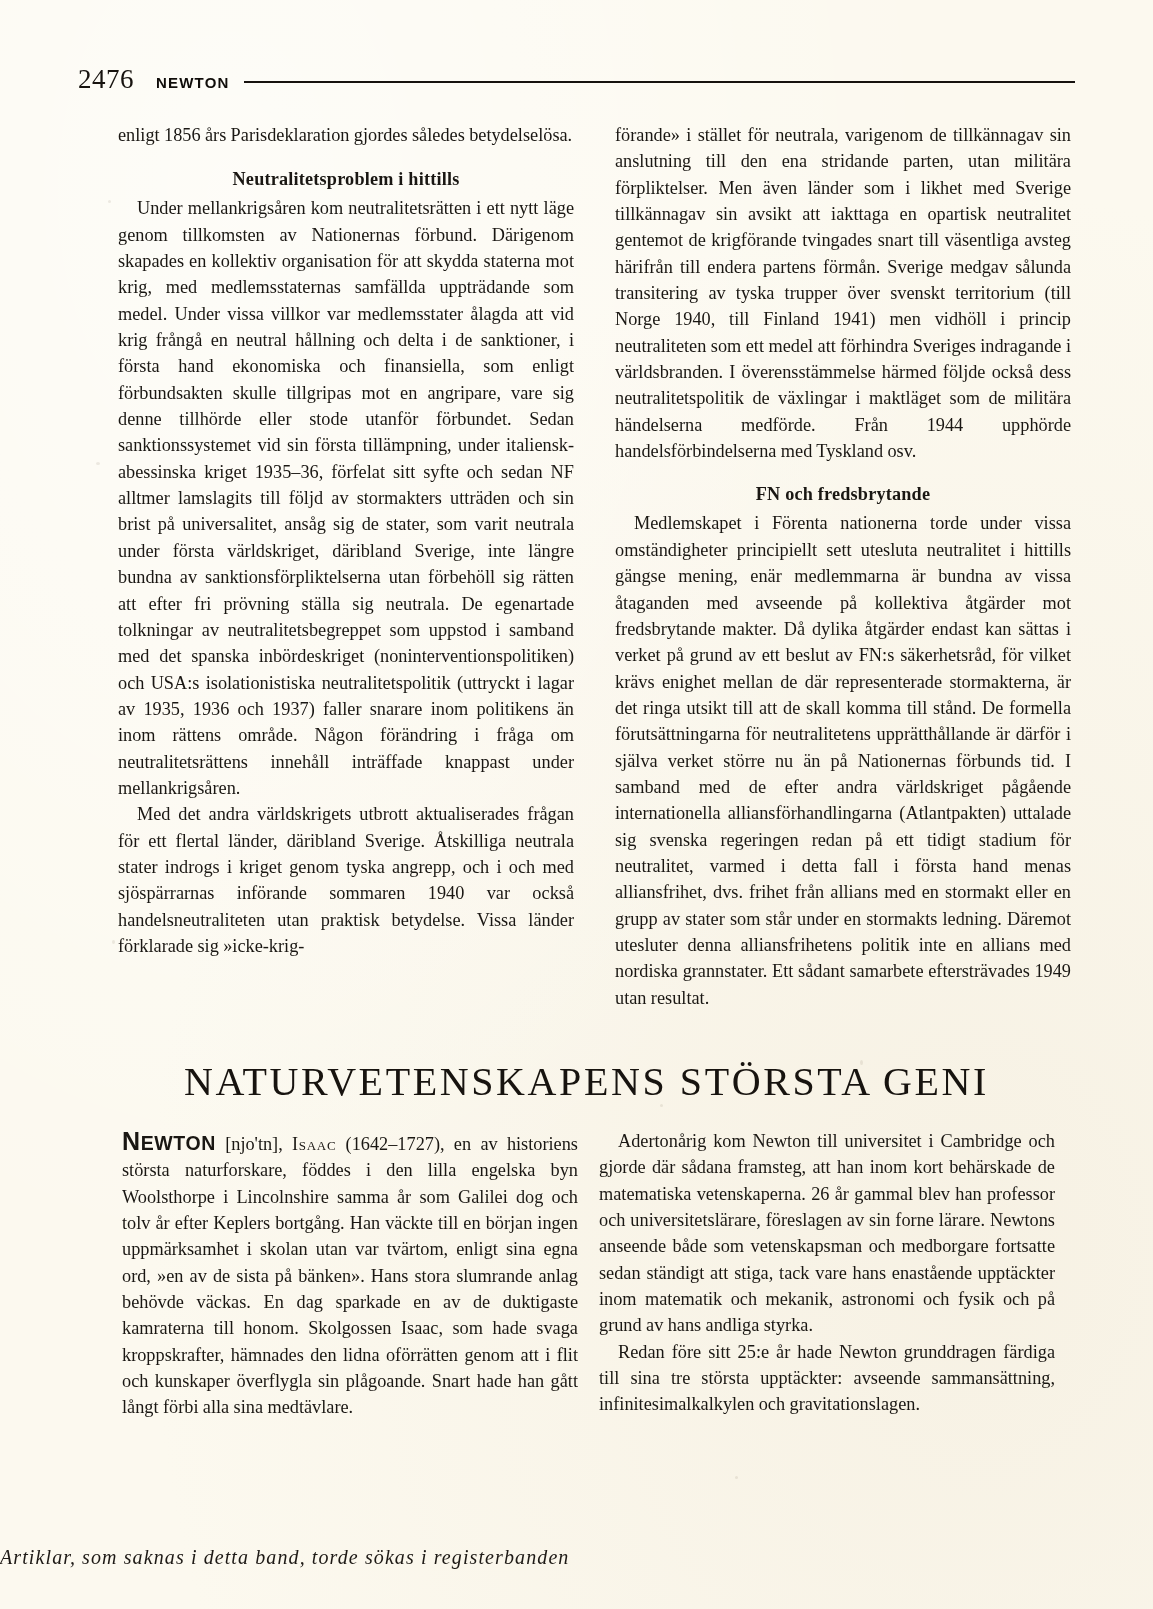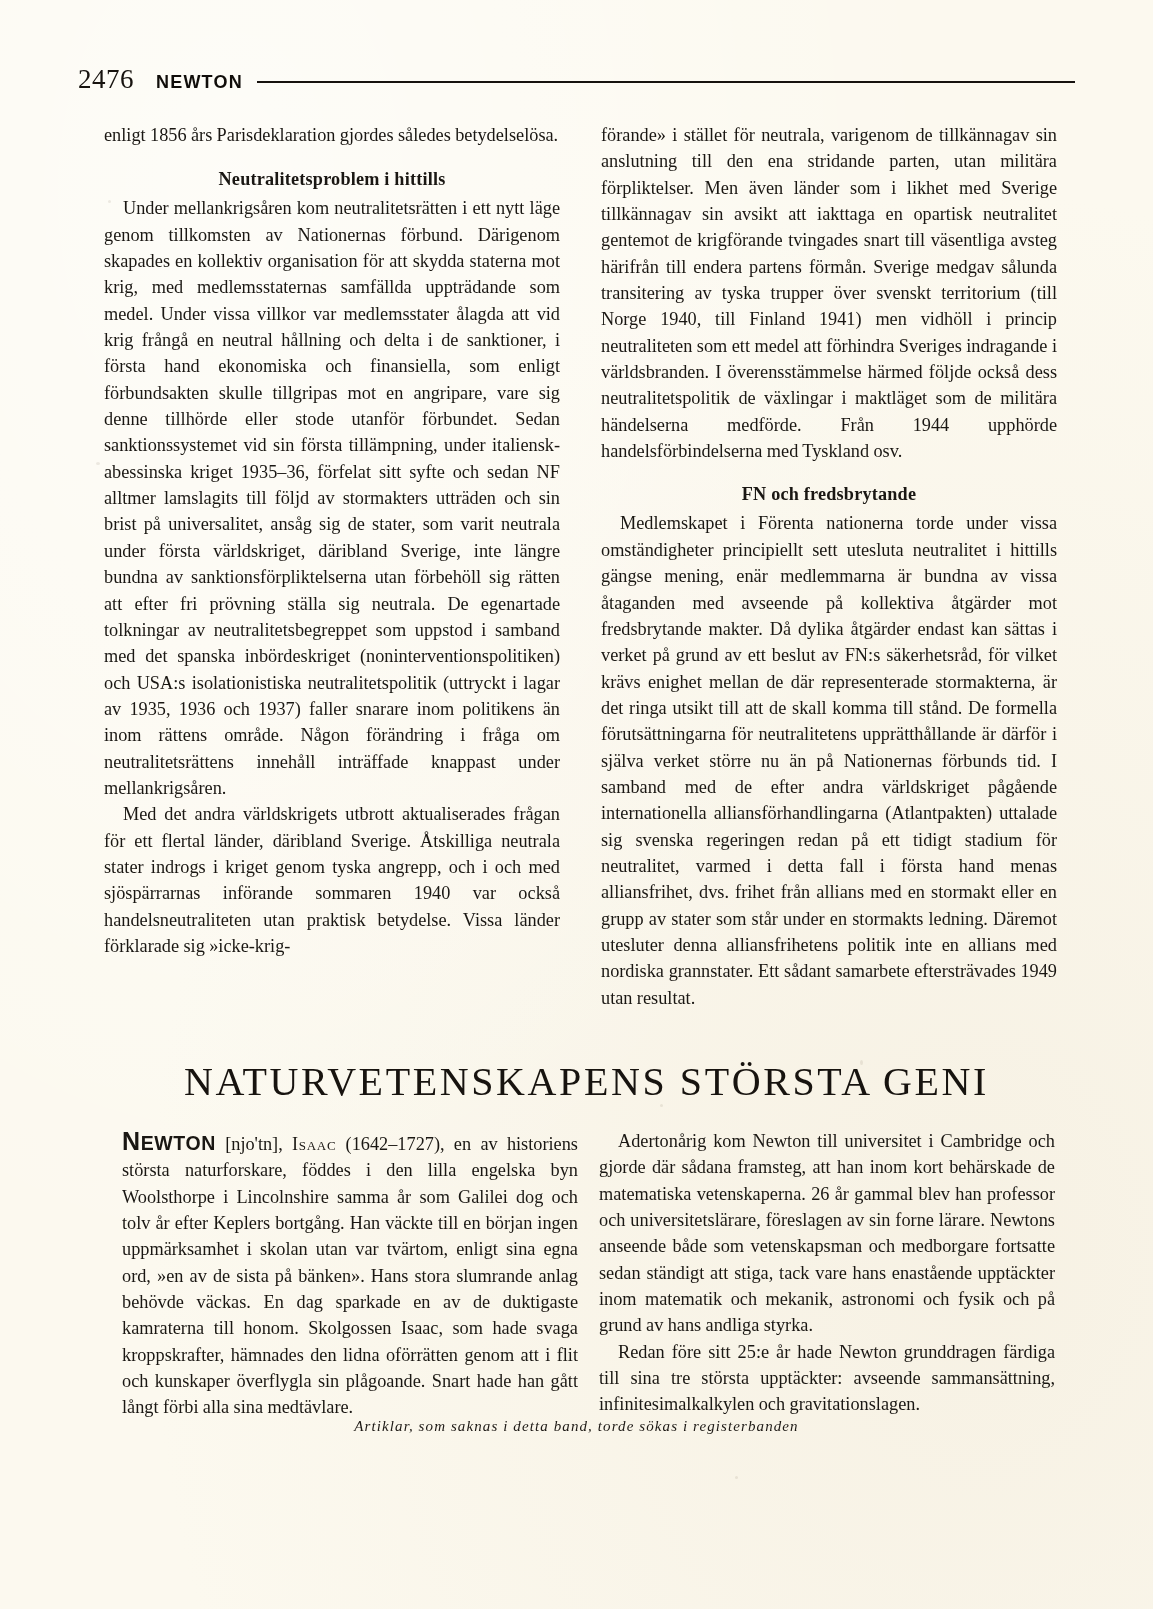--- a/index.html
+++ b/index.html
@@ -38,38 +38,38 @@
   .folio {
     font-family: "Liberation Serif", "DejaVu Serif", serif;
     font-size: 27px;
     letter-spacing: 0.5px;
     color: #17130f;
     line-height: 1;
   }
   .runhead-title {
     font-family: "Liberation Sans", "DejaVu Sans", sans-serif;
     font-weight: 700;
-    font-size: 18px;
+    font-size: 15px;
     letter-spacing: 1.2px;
     margin-left: 22px;
     color: #100d0a;
   }
   .runhead-rule {
     flex: 1 1 auto;
     height: 0;
     border-top: 2.1px solid #16120e;
     margin-left: 14px;
     position: relative;
     top: -5px;
   }
 
   
   .columns {
     position: absolute;
-    left: 104px;
+    left: 118px;
     right: 78px;
     top: 122px;
     width: 953px;
     display: flex;
     gap: 41px;
   }
   .col {
     width: 456px;
     flex: 0 0 456px;
   }
@@ -129,24 +129,24 @@
   .smallcaps {
     font-variant: small-caps;
     letter-spacing: 0.7px;
   }
 
   
   .footer {
     position: absolute;
     left: 0;
     right: 0;
-    top: 1418px;
-    text-align: center;
+    top: 1546px;
+    text-align: left;
     font-style: italic;
-    font-size: 15px;
+    font-size: 20px;
     letter-spacing: 1.1px;
     color: #1d1915;
   }
 
   
   .speckle {
     position: absolute;
     pointer-events: none;
     background: rgba(120,108,88,0.13);
     border-radius: 50%;

